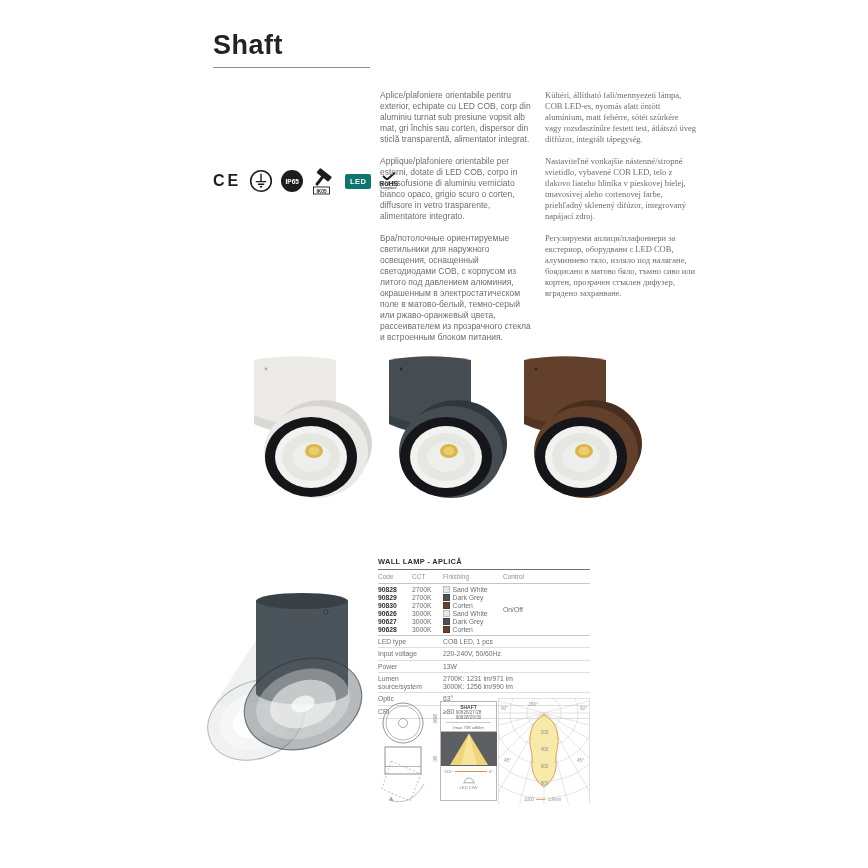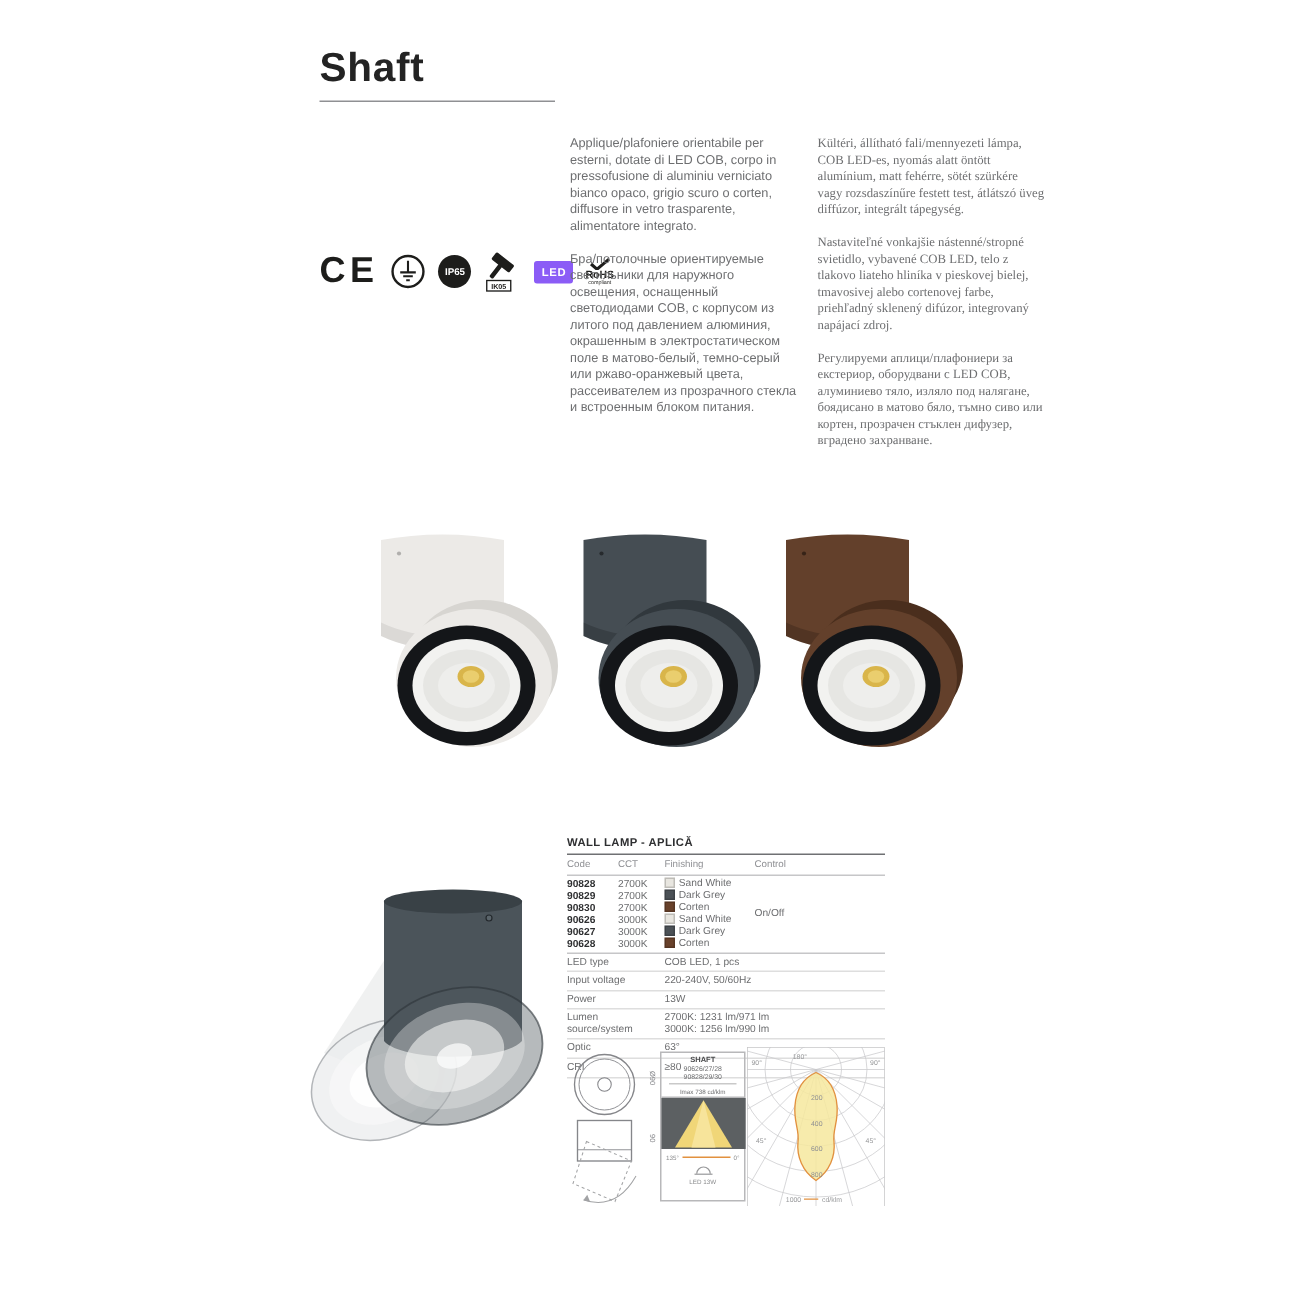--- a/index.html
+++ b/index.html
@@ -10,24 +10,24 @@
          color:#232323;letter-spacing:.5px;}
   .title-rule{position:absolute;left:213px;top:67px;width:157px;height:1px;background:#8f9093;}
   
   .col{position:absolute;width:152px;font-size:8.5px;line-height:11px;color:#6d6e70;}
   .col p{margin:0 0 11px 0;}
   .col-en{left:213px;top:90px;}
   .col-mid{left:380px;top:90px;}
   .col-right{left:545px;top:90px;font-family:Liberation Serif, serif;}
   
   .certs{position:absolute;left:213px;top:166px;display:flex;align-items:center;gap:8px;height:30px;}
-  .ce-mark{font-size:24px;font-weight:bold;letter-spacing:3px;color:#1d1d1b;}
+  .ce-mark{font-size:16px;font-weight:bold;letter-spacing:3px;color:#1d1d1b;}
   .ip65{width:22px;height:22px;border-radius:50%;background:#1d1d1b;color:#fff;
         display:flex;align-items:center;justify-content:center;font-size:6.5px;font-weight:bold;}
-  .led-badge{width:26px;height:15px;border-radius:2px;background:#8b5cf6;color:#fff;
+  .led-badge{width:26px;height:15px;border-radius:2px;background:#0f766e;color:#fff;
         display:flex;align-items:center;justify-content:center;font-size:7.5px;font-weight:bold;letter-spacing:.5px;}
   .rohs{display:flex;flex-direction:column;align-items:center;line-height:1;color:#1d1d1b;}
   .rohs .r1{font-size:7px;font-weight:bold;}
   .rohs .r2{font-size:3.6px;}
   
   .lamp{position:absolute;width:135px;height:160px;}
   .lamp--white{--body:#eceae7;--bodydark:#d7d5d1;}
   .lamp--grey{--body:#454d53;--bodydark:#31383d;}
   .lamp--corten{--body:#63402b;--bodydark:#4a2e1d;}
   
@@ -94,20 +94,21 @@
     <span class="rohs">
       <svg width="14" height="8" viewBox="0 0 14 8">
         <path d="M1,4 L5,7.5 L13,.8" stroke="#1d1d1b" stroke-width="2" fill="none"></path>
       </svg>
       <span class="r1">RoHS</span>
       <span class="r2">compliant</span>
     </span>
   </div>
 
   <div class="col col-mid">
+    <p>Aplice/plafoniere orientabile pentru exterior, echipate cu LED COB, corp din aluminiu turnat sub presiune vopsit alb mat, gri închis sau corten, dispersor din sticlă transparentă, alimentator integrat.</p>
     <p>Applique/plafoniere orientabile per esterni, dotate di LED COB, corpo in pressofusione di aluminiu verniciato bianco opaco, grigio scuro o corten, diffusore in vetro trasparente, alimentatore integrato.</p>
     <p>Бра/потолочные ориентируемые светильники для наружного освещения, оснащенный светодиодами COB, с корпусом из литого под давлением алюминия, окрашенным в электростатическом поле в матово-белый, темно-серый или ржаво-оранжевый цвета, рассеивателем из прозрачного стекла и встроенным блоком питания.</p>
   </div>
 
   <div class="col col-right">
     <p>Kültéri, állítható fali/mennyezeti lámpa, COB LED-es, nyomás alatt öntött alumínium, matt fehérre, sötét szürkére vagy rozsdaszínűre festett test, átlátszó üveg diffúzor, integrált tápegység.</p>
     <p>Nastaviteľné vonkajšie nástenné/stropné svietidlo, vybavené COB LED, telo z tlakovo liateho hliníka v pieskovej bielej, tmavosivej alebo cortenovej farbe, priehľadný sklenený difúzor, integrovaný napájací zdroj.</p>
     <p>Регулируеми аплици/плафониери за екстериор, оборудвани с LED COB, алуминиево тяло, изляло под налягане, боядисано в матово бяло, тъмно сиво или кортен, прозрачен стъклен дифузер, вградено захранване.</p>
   </div>
 

